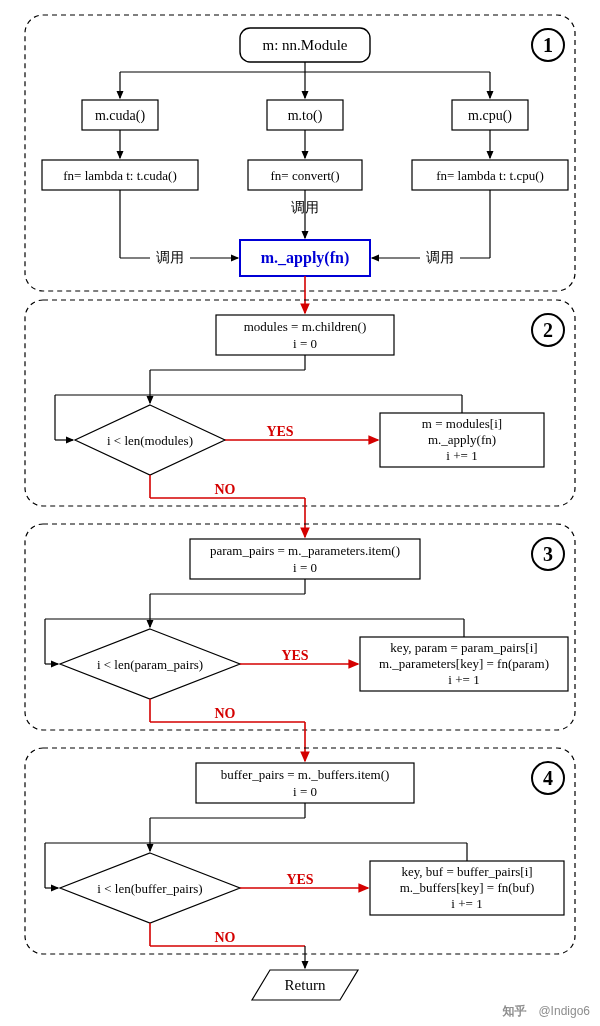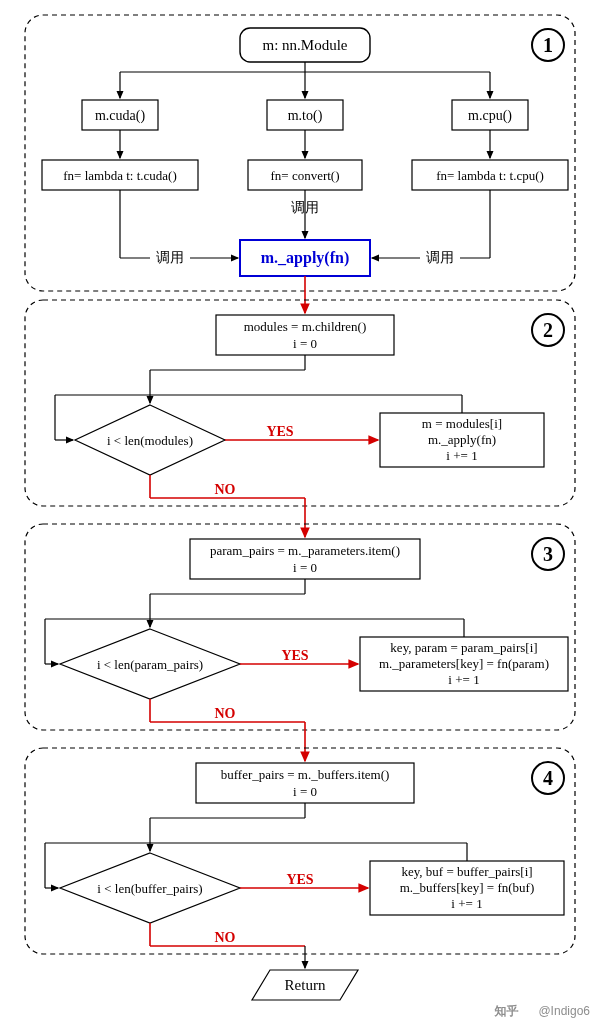--- a/index.html
+++ b/index.html
@@ -16,21 +16,21 @@
     bottom: 6px;
     right: 10px;
     font-size: 12px;
     font-family: Arial, sans-serif;
     color: #8e8e8e;
   }
   .zhihu-logo {
     display: inline-block;
     font-weight: bold;
     color: #8e8e8e;
-    margin-right: 20px;
+    margin-right: 12px;
   }
 </style>
 </head>
 <body>
 
 <svg width="600" height="1026" viewBox="0 0 600 1026">
   <defs>
     <marker id="arrow" markerWidth="8" markerHeight="8" refX="6" refY="3" orient="auto">
       <path d="M0,0 L7,3 L0,6 Z" fill="#000"></path>
     </marker>

